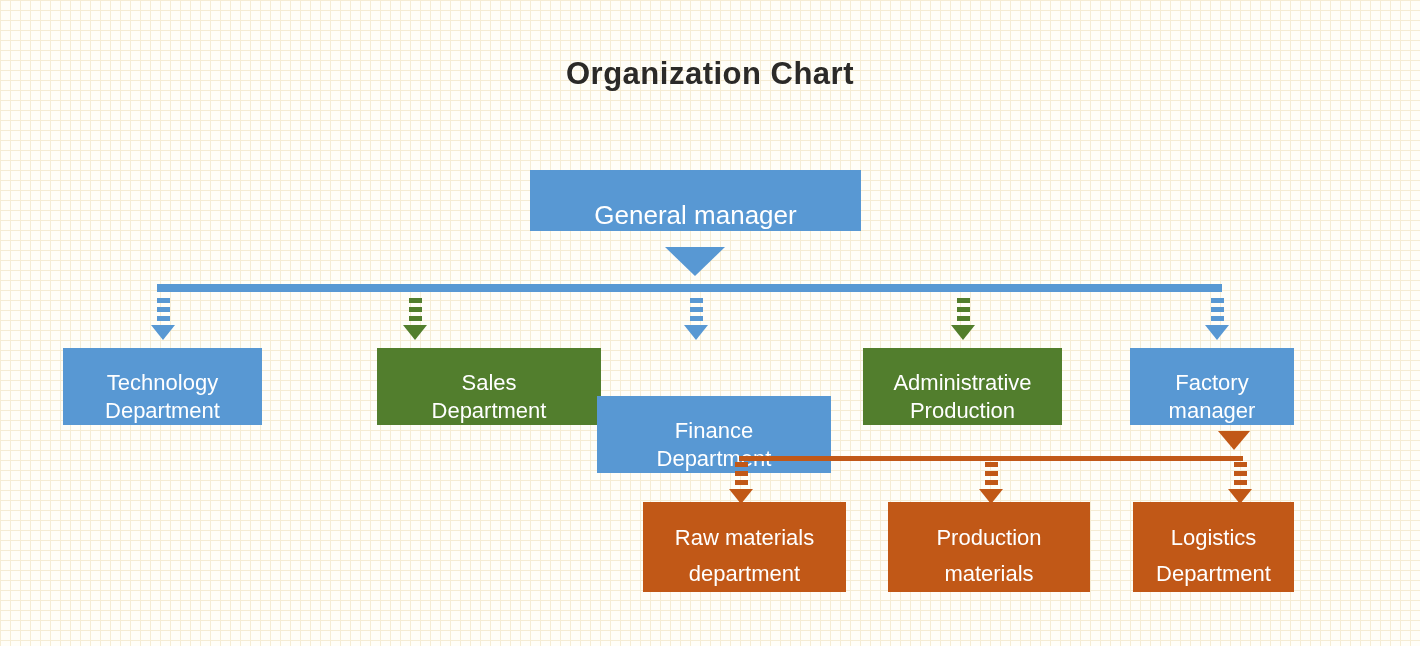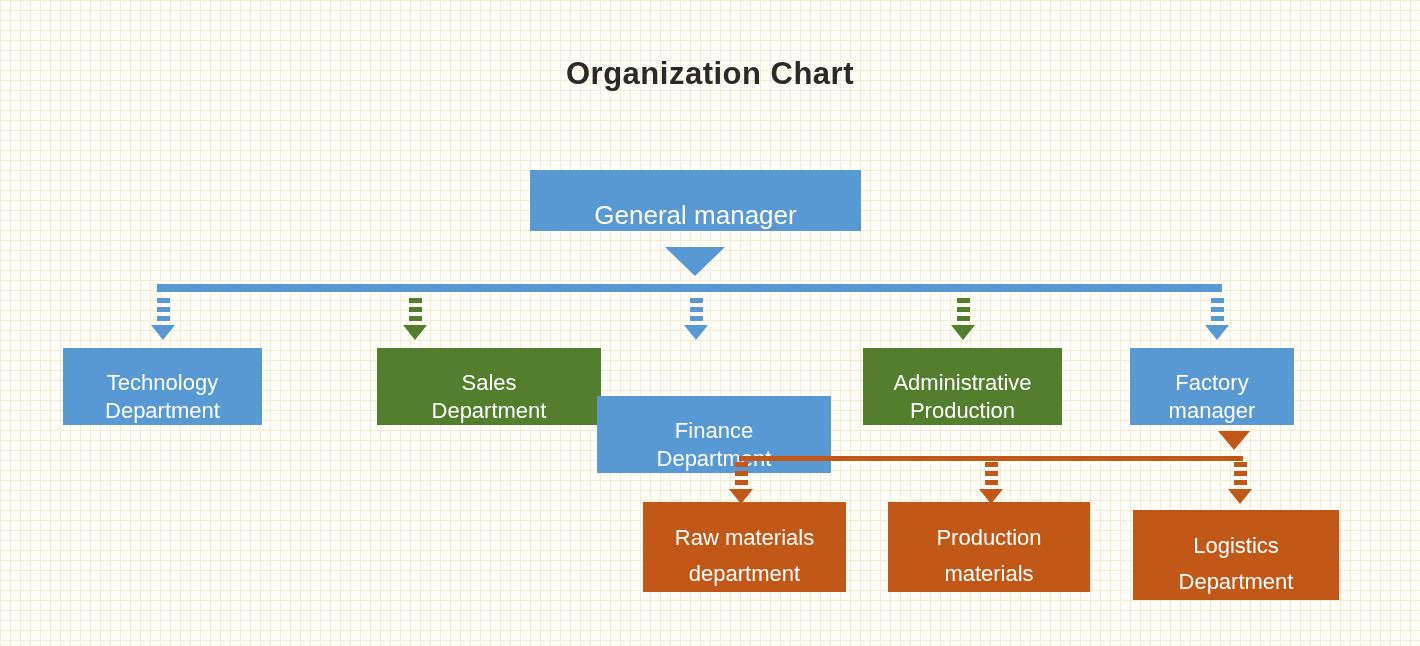--- a/index.html
+++ b/index.html
@@ -144,18 +144,18 @@
   </div>
 
   <div class="box orange-bg sub-box" style="left:643px;width:203px;">
     <span class="label">Raw materials
 department</span>
   </div>
   <div class="box orange-bg sub-box" style="left:888px;width:202px;">
     <span class="label">Production
 materials</span>
   </div>
-  <div class="box orange-bg sub-box" style="left:1133px;width:206px;margin-top:8px;">
+  <div class="box orange-bg sub-box" style="left:1133px;width:161px;">
     <span class="label">Logistics
 Department</span>
   </div>
 
 </div>
 
 </body></html>

